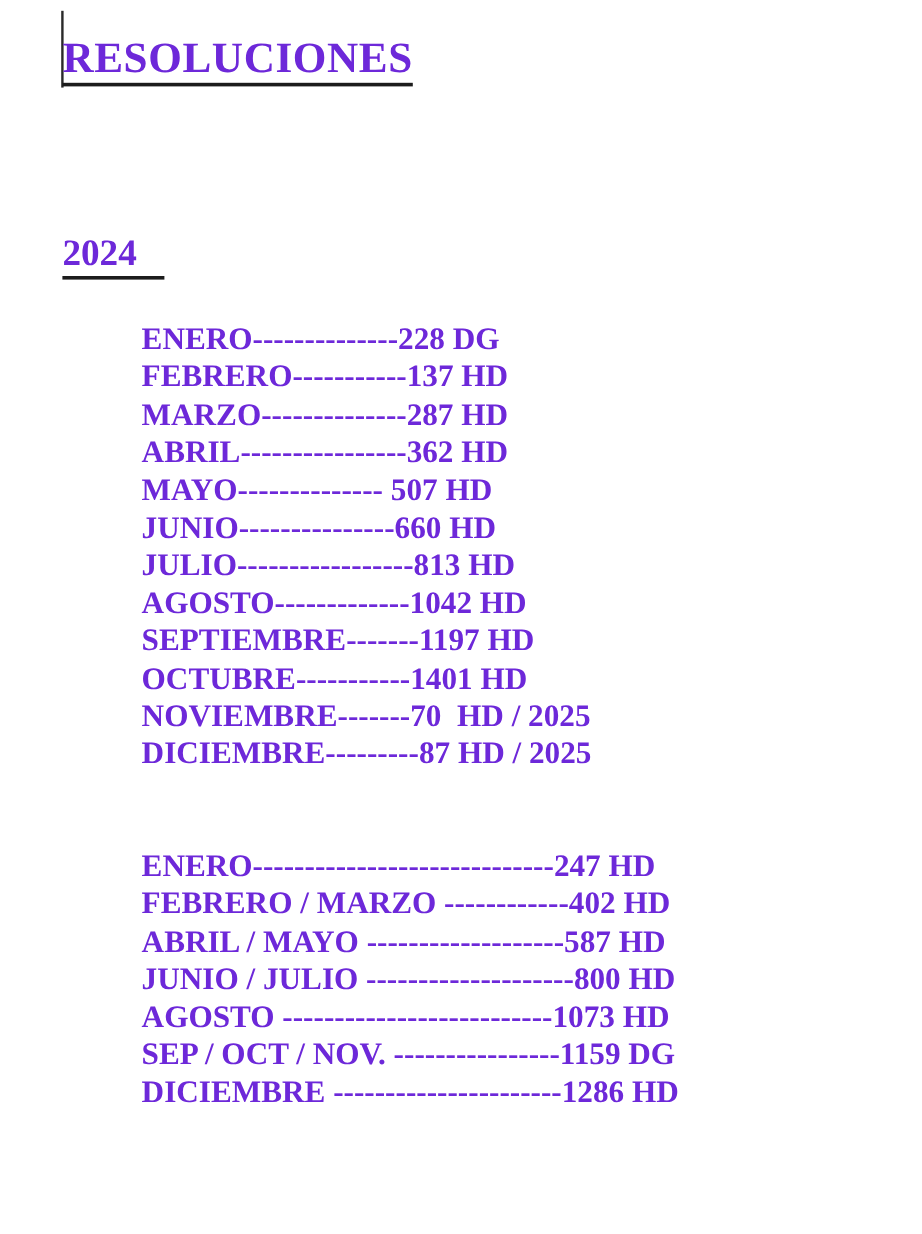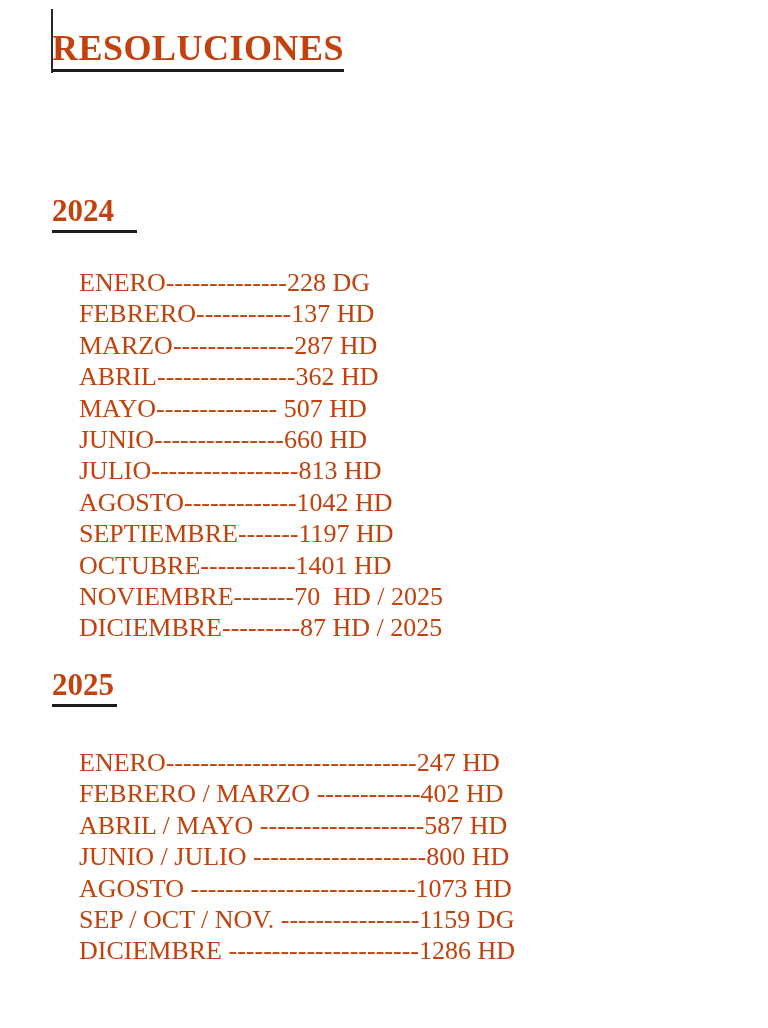--- a/index.html
+++ b/index.html
@@ -7,21 +7,21 @@
     padding: 0;
     background: #ffffff;
   }
   .page {
     position: relative;
     width: 768px;
     height: 1028px;
     background: #ffffff;
     overflow: hidden;
     font-family: "Liberation Serif", "DejaVu Serif", serif;
-    color: #c2410c;
+    color: #6d28d9;
   }
   .caret {
     position: absolute;
     left: 51px;
     top: 9px;
     width: 2px;
     height: 64px;
     background: #2a2a2a;
   }
   .doc-title {
@@ -52,38 +52,38 @@
     white-space: pre;
   }
   .year-heading .u {
     display: inline-block;
     border-bottom: 3px solid #1c1c1c;
     padding-bottom: 0px;
   }
   .sec:nth-of-type(1) .year-heading .u { padding-right: 23px; margin-top: 36px; }
   .sec:nth-of-type(2) .year-heading .u { padding-right: 3px; }
   .entries {
-    margin: 34px 0 0 79px;
+    margin: 34px 0 0 118px;
     font-size: 26px;
     line-height: 31.4px;
     white-space: pre;
+    font-weight: bold;
   }
   .sec:nth-of-type(2) .entries { margin-top: 40px; }
   .entry-row { white-space: pre; }
 </style>
 </head>
 <body>
 
 <div class="page">
   <div class="caret"></div>
   <h1 class="doc-title"><span class="u">RESOLUCIONES</span></h1>
   <div class="sections">
   <div class="sec">
     <h2 class="year-heading"><span class="u">2024</span></h2>
     <div class="entries"><div class="entry-row"><span>ENERO</span><span>--------------</span><span>228 DG</span></div><div class="entry-row"><span>FEBRERO</span><span>-----------</span><span>137 HD</span></div><div class="entry-row"><span>MARZO</span><span>--------------</span><span>287 HD</span></div><div class="entry-row"><span>ABRIL</span><span>----------------</span><span>362 HD</span></div><div class="entry-row"><span>MAYO</span><span>--------------</span><span> 507 HD</span></div><div class="entry-row"><span>JUNIO</span><span>---------------</span><span>660 HD</span></div><div class="entry-row"><span>JULIO</span><span>-----------------</span><span>813 HD</span></div><div class="entry-row"><span>AGOSTO</span><span>-------------</span><span>1042 HD</span></div><div class="entry-row"><span>SEPTIEMBRE</span><span>-------</span><span>1197 HD</span></div><div class="entry-row"><span>OCTUBRE</span><span>-----------</span><span>1401 HD</span></div><div class="entry-row"><span>NOVIEMBRE</span><span>-------</span><span>70  HD / 2025</span></div><div class="entry-row"><span>DICIEMBRE</span><span>---------</span><span>87 HD / 2025</span></div></div>
   </div>
 
   <div class="sec">
-    <h2 class="year-heading"><span class="u">2025</span></h2>
     <div class="entries"><div class="entry-row"><span>ENERO</span><span>-----------------------------</span><span>247 HD</span></div><div class="entry-row"><span>FEBRERO / MARZO </span><span>------------</span><span>402 HD</span></div><div class="entry-row"><span>ABRIL / MAYO </span><span>-------------------</span><span>587 HD</span></div><div class="entry-row"><span>JUNIO / JULIO </span><span>--------------------</span><span>800 HD</span></div><div class="entry-row"><span>AGOSTO </span><span>--------------------------</span><span>1073 HD</span></div><div class="entry-row"><span>SEP / OCT / NOV. </span><span>----------------</span><span>1159 DG</span></div><div class="entry-row"><span>DICIEMBRE </span><span>----------------------</span><span>1286 HD</span></div></div>
   </div>
 </div>
 </div>
 
 </body></html>

